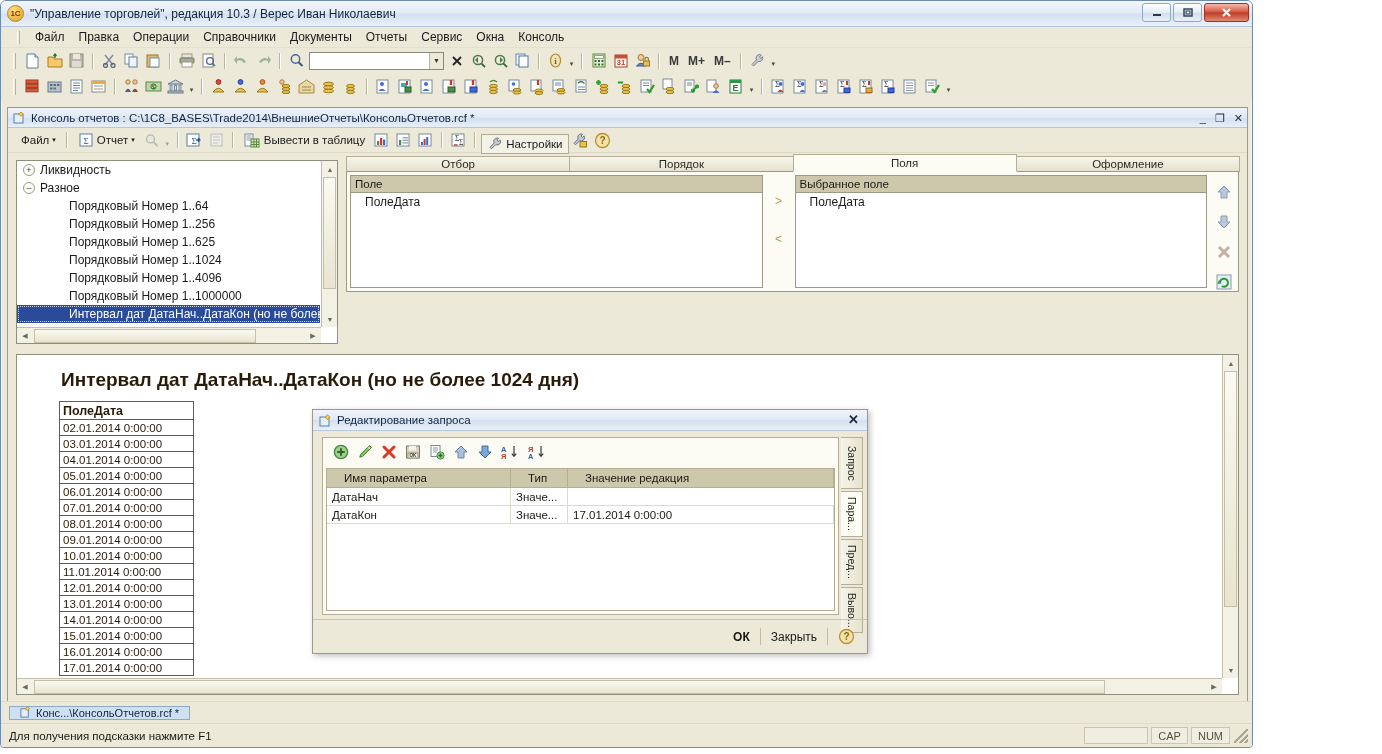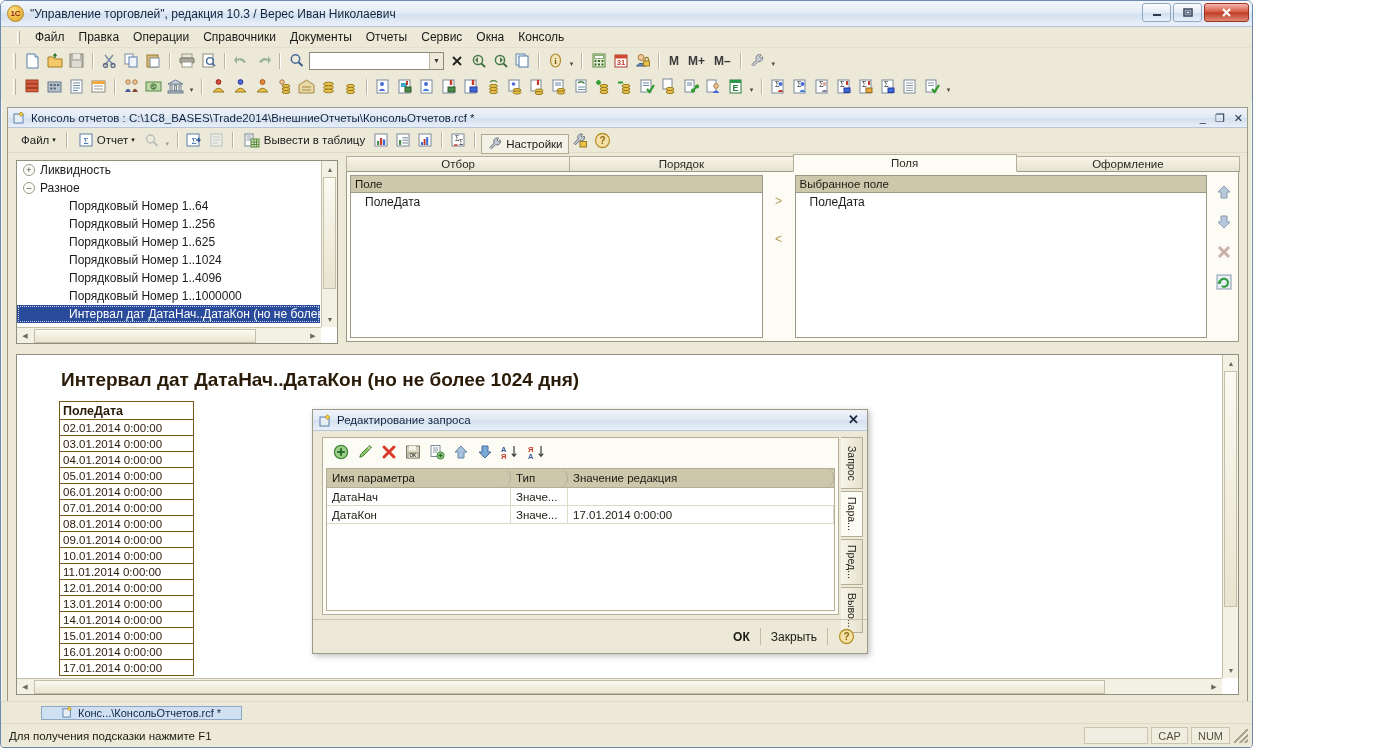--- a/index.html
+++ b/index.html
@@ -160,21 +160,21 @@
     position:absolute;left:0;right:16px;bottom:0;height:16px;
     background:#f3f1e4;border-top:1px solid #c3bfa8;
     display:flex;align-items:center;
   }
   .sb-arrow{
     width:16px;height:16px;display:flex;align-items:center;justify-content:center;
     font-size:7px;color:#6a6a58;flex:0 0 auto;
   }
   .sb-thumb{background:linear-gradient(180deg,#fbfaf2,#e8e4cf);border:1px solid #c3bfa8;}
   .tabs-pane{
-    position:absolute;left:338px;top:0;right:8px;height:188px;
+    position:absolute;left:338px;top:0;right:8px;height:138px;
   }
   .tabrow{display:flex;height:18px;align-items:flex-end;}
   .tab{
     flex:1;height:16px;
     background:linear-gradient(180deg,#f7f5ea,#e6e2cf);
     border:1px solid #b3ae95;border-bottom:1px solid #9a9a86;
     display:flex;align-items:center;justify-content:center;
     font-size:11.5px;color:#2a2a20;margin-right:-1px;
   }
   .tab.active{
@@ -245,23 +245,22 @@
   .dlg-tb{height:28px;display:flex;align-items:center;padding-left:7px;gap:3px;}
   .ptable{
     position:absolute;left:3px;right:3px;top:30px;bottom:3px;
     border:1px solid #b3ae95;background:#fff;
     overflow:hidden;
   }
   .pt-head{
     display:flex;height:19px;background:#cdc8ac;border-bottom:1px solid #b3ae95;
   }
   .pt-head div{
-    font-size:11.5px;color:#1a1a12;display:flex;align-items:center;padding-left:5px;
+    font-size:11.5px;color:#1a1a12;display:flex;align-items:center;padding-left:17px;
     border-right:1px solid #b3ae95;
-    border-radius:8px;
   }
   .pt-row{display:flex;height:18px;border-bottom:1px solid #dedac8;}
   .pt-row div{
     font-size:11.5px;color:#1a1a12;display:flex;align-items:center;padding-left:5px;
     border-right:1px solid #dedac8;
   }
   .c1{width:184px;flex:0 0 184px;}
   .c2{width:57px;flex:0 0 57px;}
   .c3{flex:1;}
   .vtabs{
@@ -293,22 +292,22 @@
   .foot-btn.ok{font-weight:bold;}
   .foot-sep{width:1px;height:17px;background:#c2bca3;}
   
   .taskbar{
     position:absolute;left:0;bottom:24px;right:0;height:22px;
     background:#ece9d8;border-top:1px solid #dedac8;
     display:flex;align-items:center;padding-left:8px;
   }
   .task-btn{
     height:14px;background:#cfe0f3;border:1px solid #8ea9c6;
-    display:flex;align-items:center;gap:4px;padding:0 20px;
-    font-size:11px;color:#10243f;white-space:nowrap;margin-left:32px;
+    display:flex;align-items:center;gap:4px;padding:0 10px;
+    font-size:11px;color:#10243f;white-space:nowrap;
   }
   .statusbar{
     position:absolute;left:0;bottom:0;right:0;height:24px;
     background:#ece9d8;border-top:1px solid #dedac8;
     display:flex;align-items:center;padding:0 4px 0 8px;
   }
   .status-text{font-size:11.5px;color:#1a1a12;flex:1;}
   .status-cell{
     height:17px;border:1px solid #cac5ac;background:#f0eee0;
     display:flex;align-items:center;justify-content:center;

